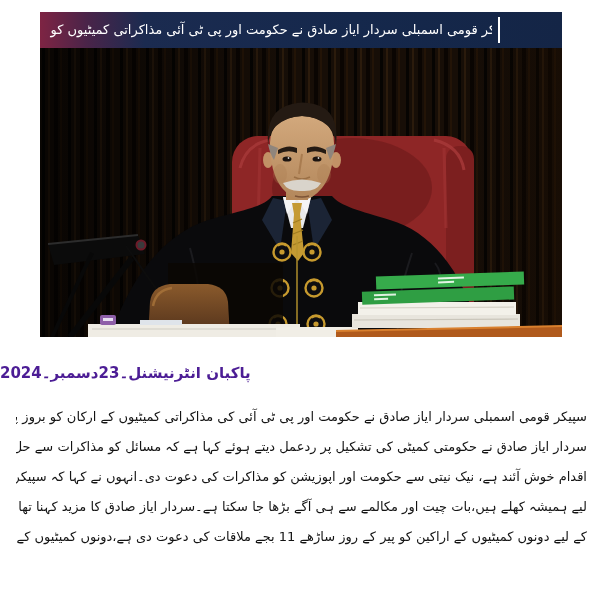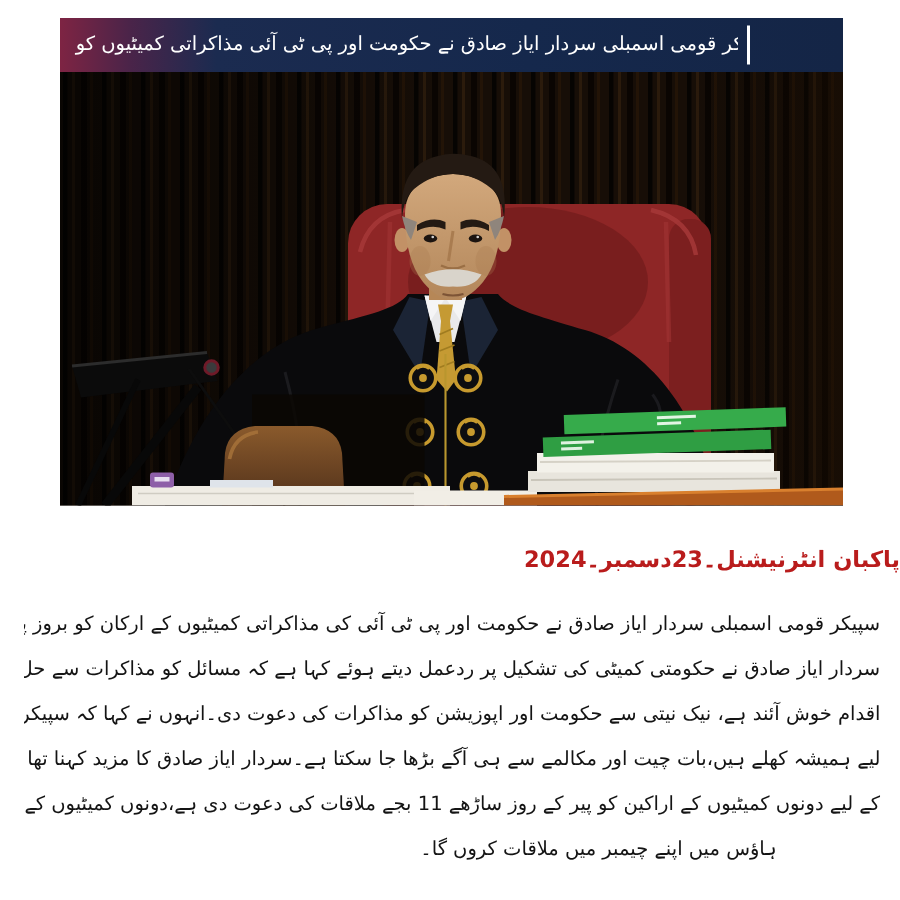--- a/index.html
+++ b/index.html
@@ -17,22 +17,22 @@
   .masthead .divider{position:absolute;right:62px;top:5px;bottom:5px;width:2px;background:#ffffff;}
   .masthead .logo{position:absolute;right:4px;top:0;bottom:0;width:56px;
     display:flex;align-items:center;justify-content:center;
     color:#fff;font-weight:bold;font-size:19px;direction:rtl;}
 
   
   .photo{position:absolute;left:40px;top:48px;width:522px;height:289px;background:#140d07;}
   .photo svg{display:block;}
 
   
-  .dateline{position:absolute;left:0;top:364px;width:600px;text-align:right;
-    color:#b91c1c;font-size:15px;font-weight:bold;direction:rtl;}
+  .dateline{position:absolute;left:0;top:364px;width:600px;text-align:left;
+    color:#4c1d95;font-size:15px;font-weight:bold;direction:rtl;}
 
   
   .article{position:absolute;left:16px;right:13px;top:402px;direction:rtl;
     color:#141414;font-size:13px;}
   .article .line{line-height:30px;white-space:nowrap;
     text-align:justify;text-align-last:justify;overflow:hidden;}
   .article .line.last{text-align:center;text-align-last:center;padding-left:195px;white-space:nowrap;}
 </style>
 </head>
 <body>
@@ -192,14 +192,13 @@
 </div>
 
 <div class="dateline" dir="rtl">پاکبان انٹرنیشنل۔23دسمبر۔2024</div>
 
 <div class="article" dir="rtl">
   <div class="line">سپیکر قومی اسمبلی سردار ایاز صادق نے حکومت اور پی ٹی آئی کی مذاکراتی کمیٹیوں کے ارکان کو بروز پیر ملاقات کیلئے بلالیا۔سپیکر قومی اسمبلی</div>
   <div class="line">سردار ایاز صادق نے حکومتی کمیٹی کی تشکیل پر ردعمل دیتے ہوئے کہا ہے کہ مسائل کو مذاکرات سے حل کرنے کے حوالے سے وزیراعظم کا</div>
   <div class="line">اقدام خوش آئند ہے، نیک نیتی سے حکومت اور اپوزیشن کو مذاکرات کی دعوت دی۔انہوں نے کہا کہ سپیکر آفس کے دروازے اراکین کے</div>
   <div class="line">لیے ہمیشہ کھلے ہیں،بات چیت اور مکالمے سے ہی آگے بڑھا جا سکتا ہے۔سردار ایاز صادق کا مزید کہنا تھا کہ مذاکرات کا عمل آگے بڑھانے</div>
   <div class="line">کے لیے دونوں کمیٹیوں کے اراکین کو پیر کے روز ساڑھے 11 بجے ملاقات کی دعوت دی ہے،دونوں کمیٹیوں کے اراکین سے پارلیمنٹ</div>
-  <div class="line last">ہاؤس میں اپنے چیمبر میں ملاقات کروں گا۔</div>
 </div>
 
 </body></html>

